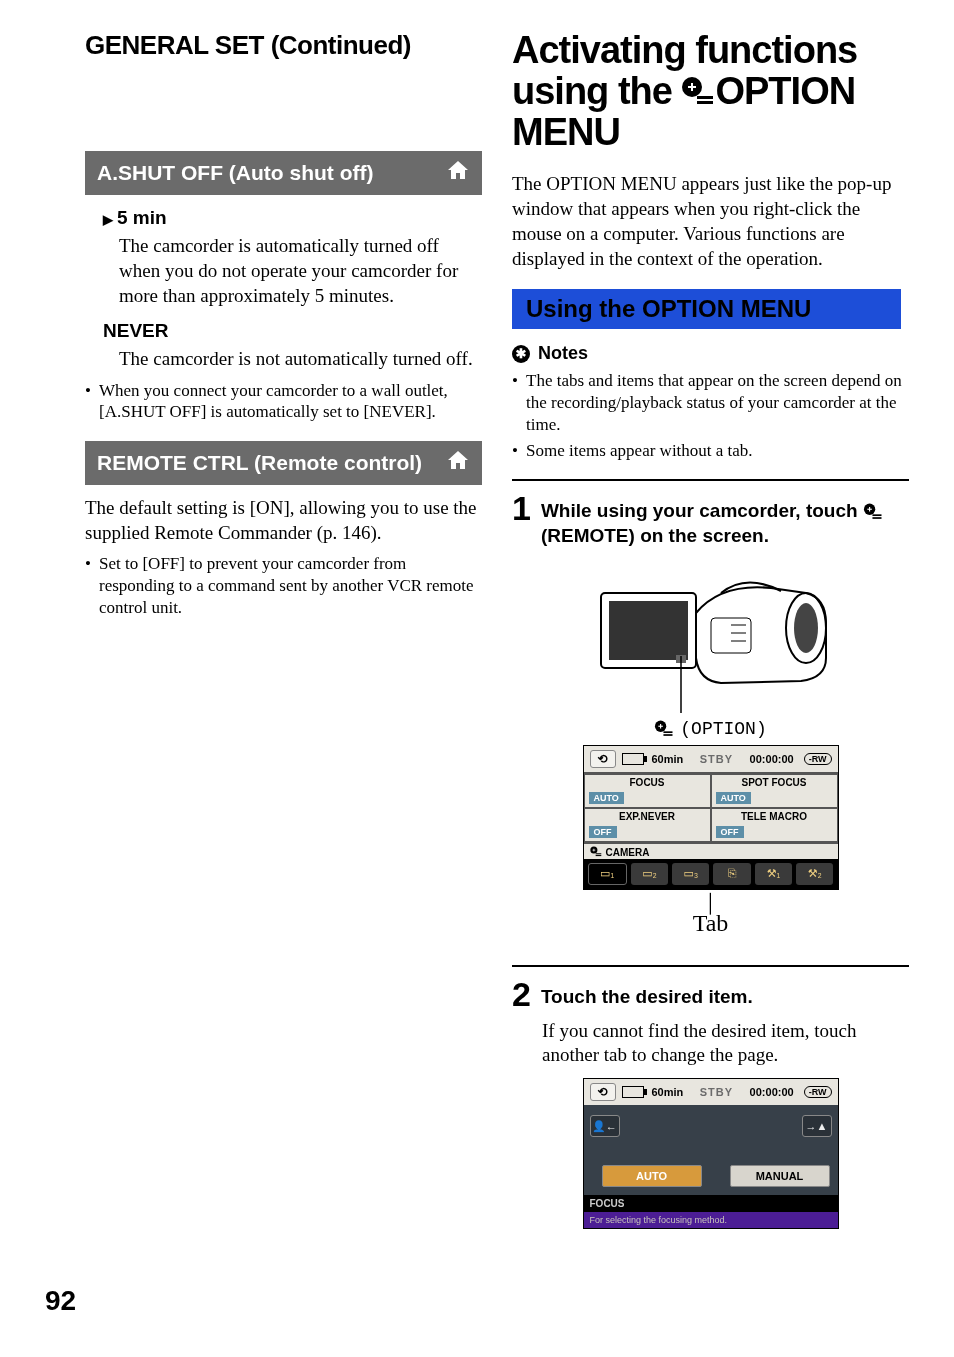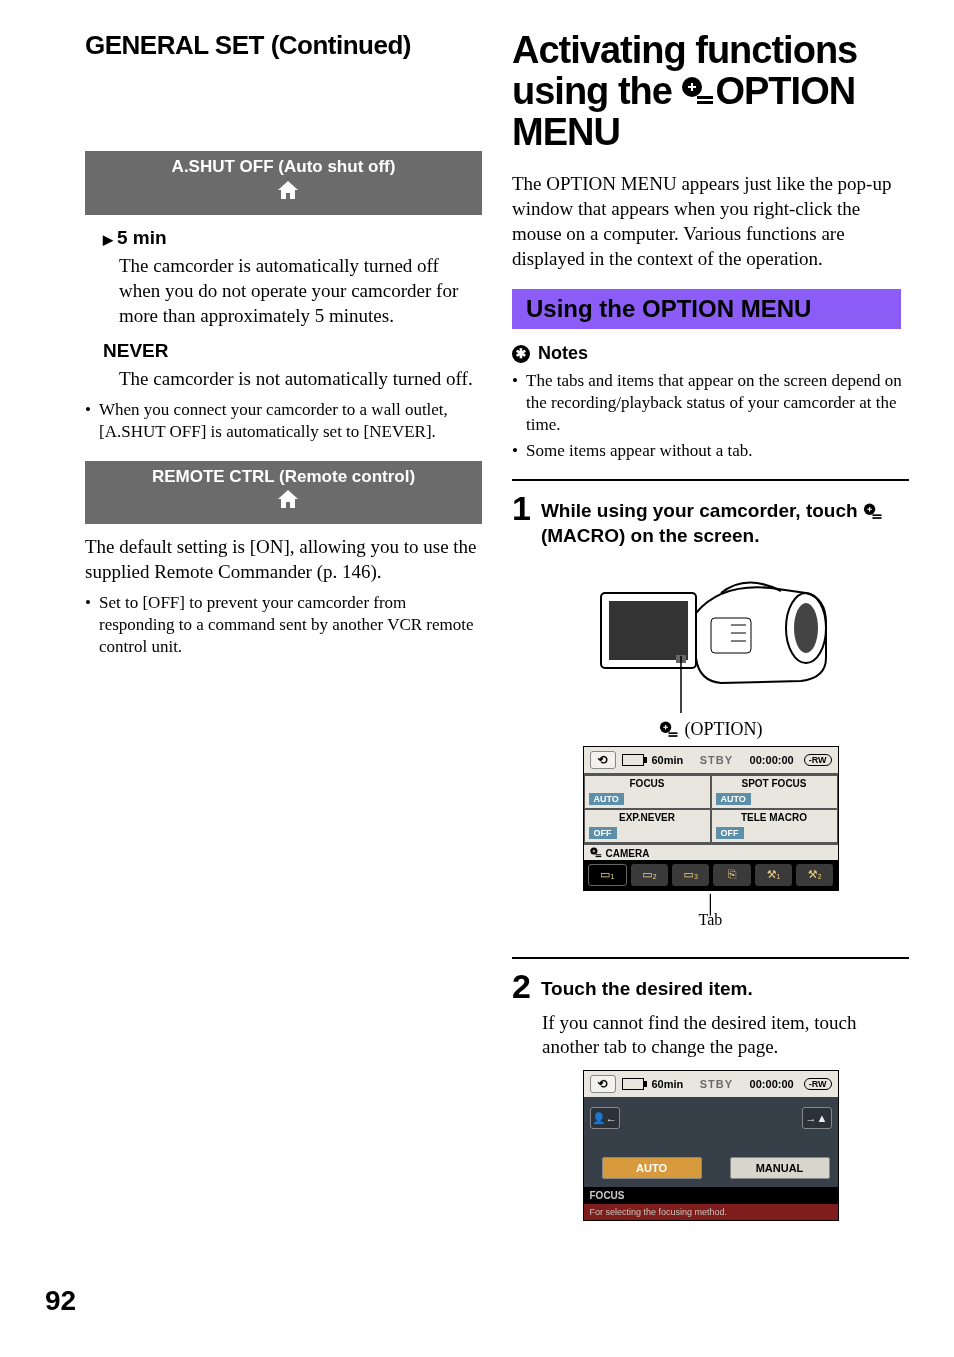--- a/index.html
+++ b/index.html
@@ -25,28 +25,27 @@
     font-weight: 900;
     font-size: 26px;
     letter-spacing: -0.5px;
     margin-bottom: 90px;
   }
   .feature-bar {
     background: #6b6b6b;
     color: #fff;
     font-family: Arial, Helvetica, sans-serif;
     font-weight: bold;
-    font-size: 17px;
+    font-size: 21px;
     padding: 6px 12px 6px 12px;
     display: flex;
     align-items: center;
     justify-content: space-between;
     margin-bottom: 10px;
     line-height: 1.15;
-    flex-direction: column;
   }
   .feature-bar .home-icon { font-size: 28px; color: #fff; flex-shrink: 0; margin-left: 8px;}
   .opt-heading {
     font-family: Arial, Helvetica, sans-serif;
     font-weight: bold;
     font-size: 19px;
     margin: 12px 0 4px 18px;
   }
   .opt-heading .tri { font-size: 13px; margin-right: 4px; }
   .body-text {
@@ -81,21 +80,21 @@
     letter-spacing: -1px;
     line-height: 1.08;
     margin-bottom: 18px;
   }
   .big-title .opt-icon {
     display: inline-flex;
     align-items: center;
     vertical-align: -2px;
   }
   .gray-subhead {
-    background: #8b5cf6;
+    background: #1d4ed8;
     font-family: Arial, Helvetica, sans-serif;
     font-weight: bold;
     font-size: 24px;
     padding: 6px 14px;
     margin: 18px 8px 14px 0;
   }
   .notes-label {
     font-family: Arial, Helvetica, sans-serif;
     font-weight: bold;
     font-size: 18px;
@@ -140,21 +139,21 @@
     width: 260px;
     height: 150px;
     margin: 14px auto 0 auto;
     position: relative;
   }
   .cam-illus svg { width: 100%; height: 100%; }
   .option-label {
     text-align: center;
     font-size: 18px;
     margin: 6px 0 6px 0;
-    display:flex; align-items:center; justify-content:center; gap:6px;
+    display:flex; align-items:center; justify-content:center; gap:6px;font-family:Liberation Mono, monospace;
   }
   .lcd-box {
     width: 256px;
     border: 1px solid #000;
     margin: 0 auto;
     background: #e8e6df;
     font-family: Arial, Helvetica, sans-serif;
   }
   .lcd-top {
     display: flex;
@@ -193,21 +192,21 @@
   }
   .lcd-tabs {
     display:flex; background:#000; padding:4px; gap:4px;
   }
   .lcd-tabs .tab {
     flex:1; height:22px; background:#3a3a3a; border-radius:3px;
     display:flex;align-items:center;justify-content:center;color:#f0d080;font-size:11px;
   }
   .lcd-tabs .tab.sel { background:#000; border:1px solid #666;}
   .tab-pointer { text-align:center; font-size:18px; margin-top:4px; line-height:1;}
-  .tab-caption { text-align:center; font-size:16px; margin-top:-2px;}
+  .tab-caption { text-align:center; font-size:24px; margin-top:-2px;}
 
   .lcd-box2 {
     width: 256px; border:1px solid #000; margin: 10px auto 0 auto; background:#374049;
     font-family: Arial, Helvetica, sans-serif; overflow:hidden;
   }
   .lcd-box2 .lcd-top { background:#e8e6df;}
   .lcd2-mid {
     height: 90px; position:relative; background:#374049;
   }
   .lcd2-mid .btn-l, .lcd2-mid .btn-r {
@@ -220,21 +219,21 @@
     position:absolute; bottom:8px; width:100px; height:22px; border:1px solid #888;
     display:flex;align-items:center;justify-content:center;font-size:11px;font-weight:bold;
     border-radius:2px;
   }
   .lcd2-mid .auto{ left:18px; background:#d79a3c; color:#fff;}
   .lcd2-mid .manual{ right:8px; background:#d8d5cd; color:#000;}
   .lcd2-foot{
     background:#000; color:#ccc; font-size:10px; padding:3px 6px; font-weight:bold;
   }
   .lcd2-foot2{
-    background:#7f1d1d; color:#c8c4bb; font-size:9px; padding:3px 6px;
+    background:#4c1d95; color:#c8c4bb; font-size:9px; padding:3px 6px;
   }
   .page-num {
     position: absolute;
     left: 45px;
     bottom: 40px;
     font-family: Arial, Helvetica, sans-serif;
     font-weight: 900;
     font-size: 28px;
   }
   .opt-svg-inline { display:inline-block; vertical-align:-3px;}
@@ -316,21 +315,21 @@
 
     <div class="step">
       <div class="num">1</div>
       <div class="txt">
         <span>While using your camcorder, touch </span><span><svg class="opt-svg-inline" width="20" height="17" viewBox="0 0 34 30">
               <circle cx="11" cy="11" r="10" fill="#000"></circle>
               <rect x="7" y="10" width="8" height="2" fill="#fff"></rect>
               <rect x="10" y="7" width="2" height="8" fill="#fff"></rect>
               <rect x="16" y="20" width="16" height="3" fill="#000"></rect>
               <rect x="16" y="25" width="16" height="3" fill="#000"></rect>
-            </svg></span><span>(MACRO) on the screen.</span>
+            </svg></span><span>(REMOTE) on the screen.</span>
       </div>
     </div>
 
     <div class="cam-illus">
       <svg viewBox="0 0 260 150">
         <rect x="20" y="30" width="95" height="75" rx="4" fill="none" stroke="#000" stroke-width="2"></rect>
         <rect x="28" y="38" width="79" height="59" fill="#333"></rect>
         <rect x="95" y="92" width="10" height="8" fill="#666"></rect>
         <path d="M115 50 Q140 20 190 25 L225 30 Q245 35 245 60 L245 95 Q245 115 220 118 L140 120 Q118 118 115 95 Z" fill="none" stroke="#000" stroke-width="2"></path>
         <ellipse cx="225" cy="65" rx="20" ry="35" fill="none" stroke="#000" stroke-width="2"></ellipse>

